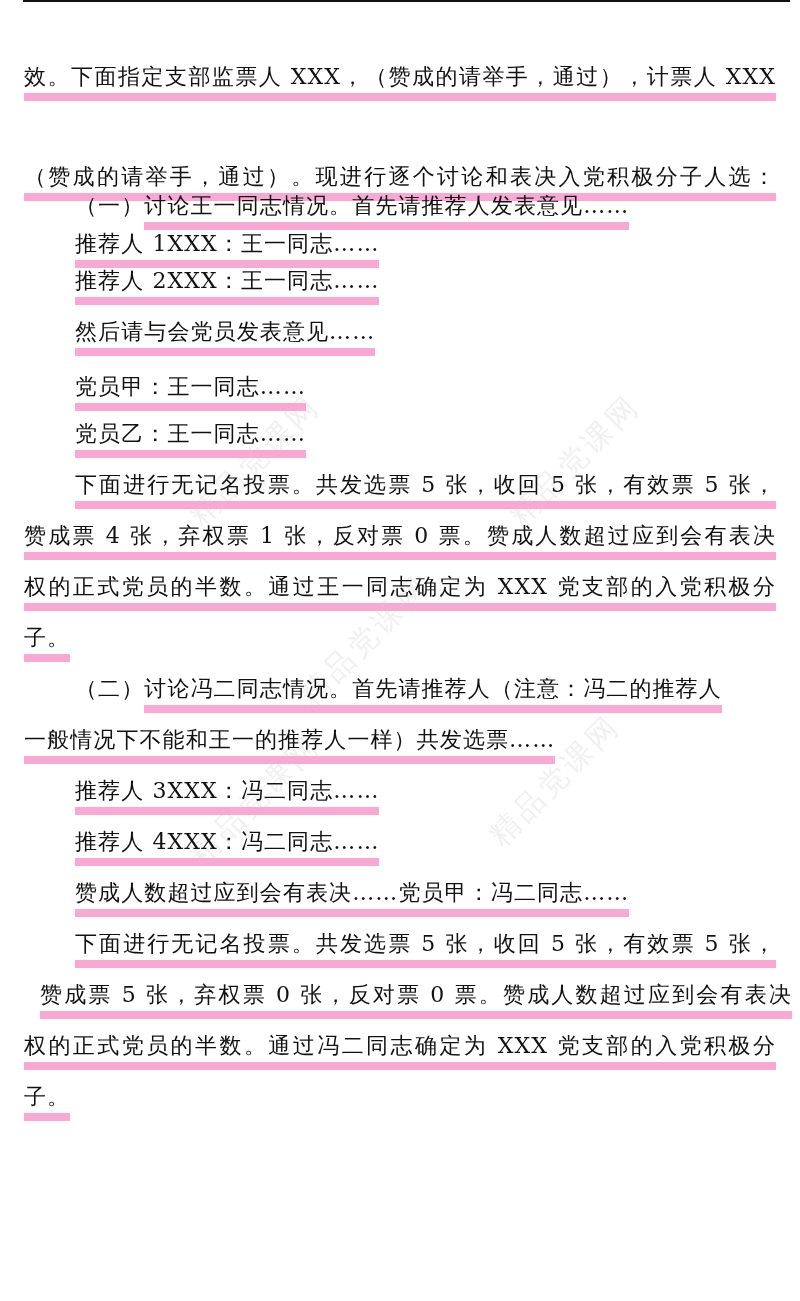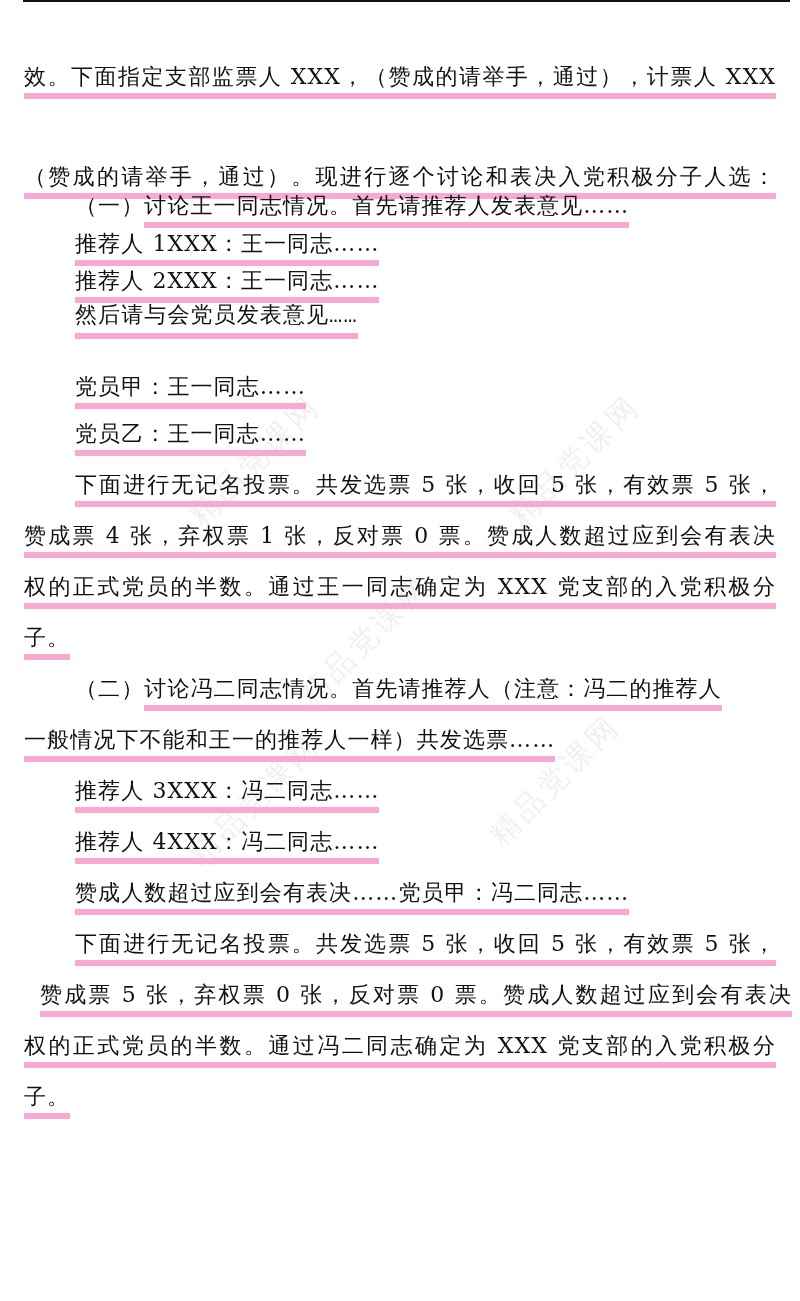--- a/index.html
+++ b/index.html
@@ -2,21 +2,21 @@
 <html><head>
   <meta charset="utf-8">
   <style>
     html, body { margin: 0; padding: 0; background: #ffffff; }
     body { width: 800px; height: 1301px; position: relative; overflow: hidden;
            font-family: "DejaVu Serif", "Liberation Serif", serif; color: #111; }
     .top-rule { position: absolute; left: 23px; top: 0; width: 767px; height: 2px; background: #111; }
     .page { position: absolute; left: 24px; top: 0; width: 752px; }
     .line { position: absolute; left: 0; white-space: nowrap; font-size: 22px; line-height: 26px;
             letter-spacing: 1.1px; }
-    .line span.u { border-bottom: 6px solid #f9a8d4; padding-bottom: 3px; display: inline-block; }
+    .line span.u { border-bottom: 8px solid #f9a8d4; padding-bottom: 3px; display: inline-block; }
     .full { width: 752px; }
     .full span.u { display: block; text-align: justify; text-align-last: justify; }
     .indent { left: 51px; }
     .prefix { display: inline-block; }
     .wm { position: absolute; font-size: 30px; color: rgba(160,160,160,0.16); transform: rotate(-45deg);
           white-space: nowrap; pointer-events: none; font-family: "DejaVu Sans", sans-serif; letter-spacing: 4px; }
   </style>
 </head>
 <body>
 
@@ -39,21 +39,21 @@
 
   <div class="line indent" style="top:166px;margin-top:27px;">
     <span class="prefix">（一）</span><span class="u">讨论王一同志情况。首先请推荐人发表意见……</span>
   </div>
   <div class="line indent" style="top:231px;text-align:center;">
     <span class="u">推荐人 1XXX：王一同志……</span>
   </div>
   <div class="line indent" style="top:268px;">
     <span class="u">推荐人 2XXX：王一同志……</span>
   </div>
-  <div class="line indent" style="top:304px;font-family:Liberation Mono, monospace;">
+  <div class="line indent" style="top:319px;">
     <span class="u">然后请与会党员发表意见……</span>
   </div>
   <div class="line indent" style="top:374px;">
     <span class="u">党员甲：王一同志……</span>
   </div>
   <div class="line indent" style="top:421px;">
     <span class="u">党员乙：王一同志……</span>
   </div>
 
   <div class="line indent" style="top:472px;width:701px;">

